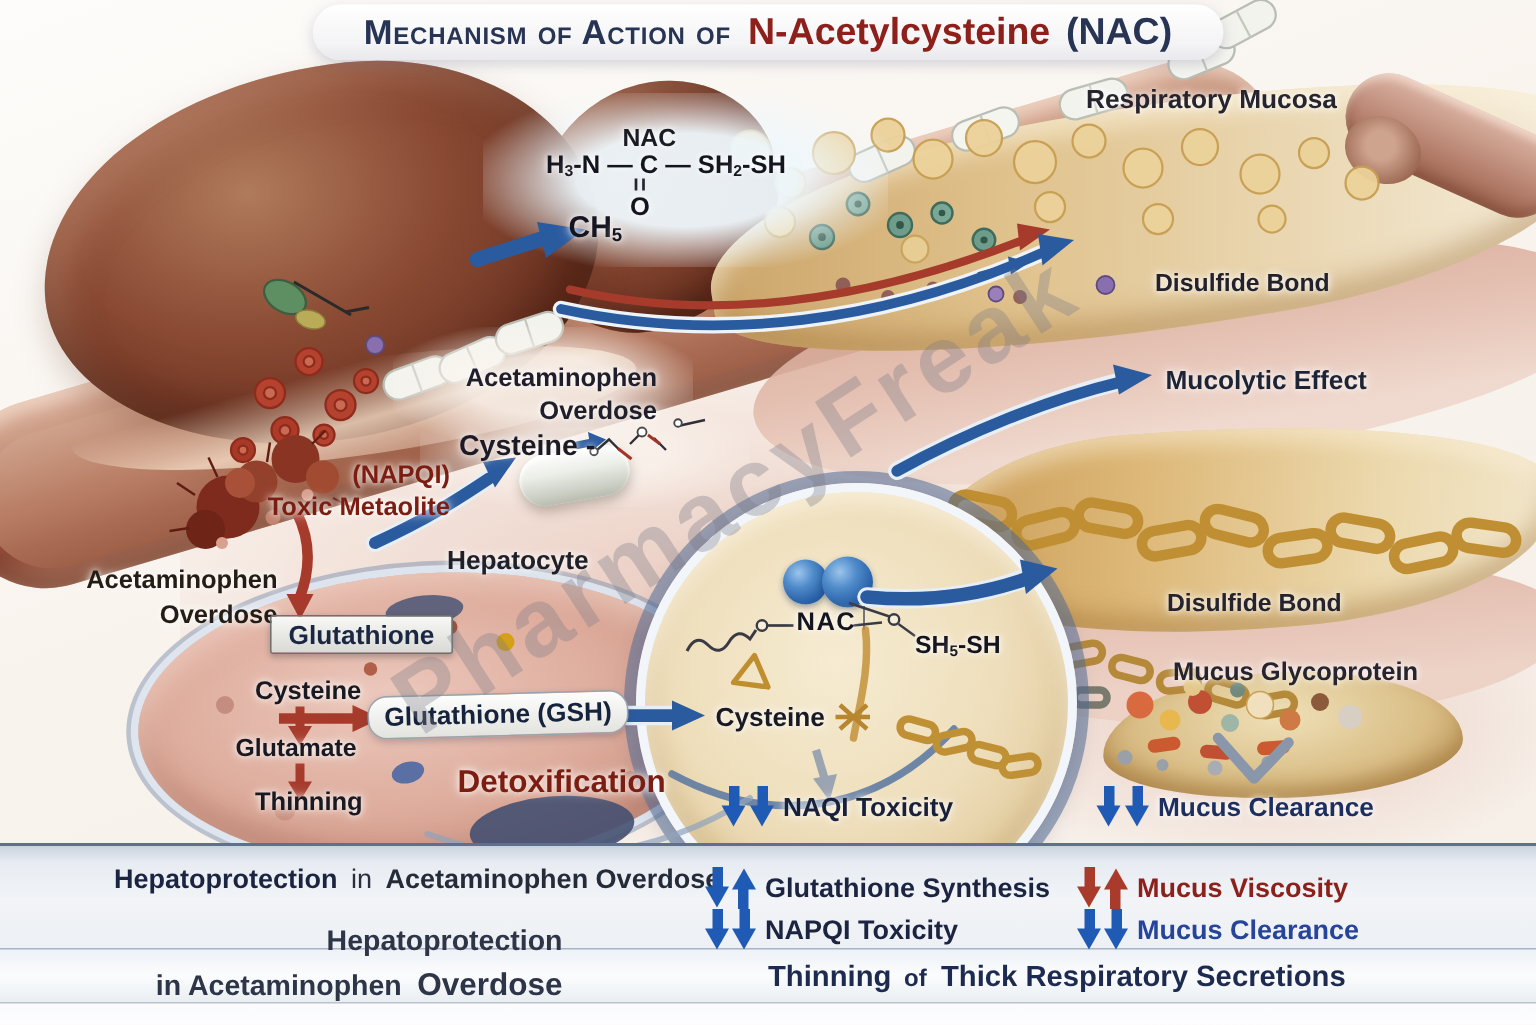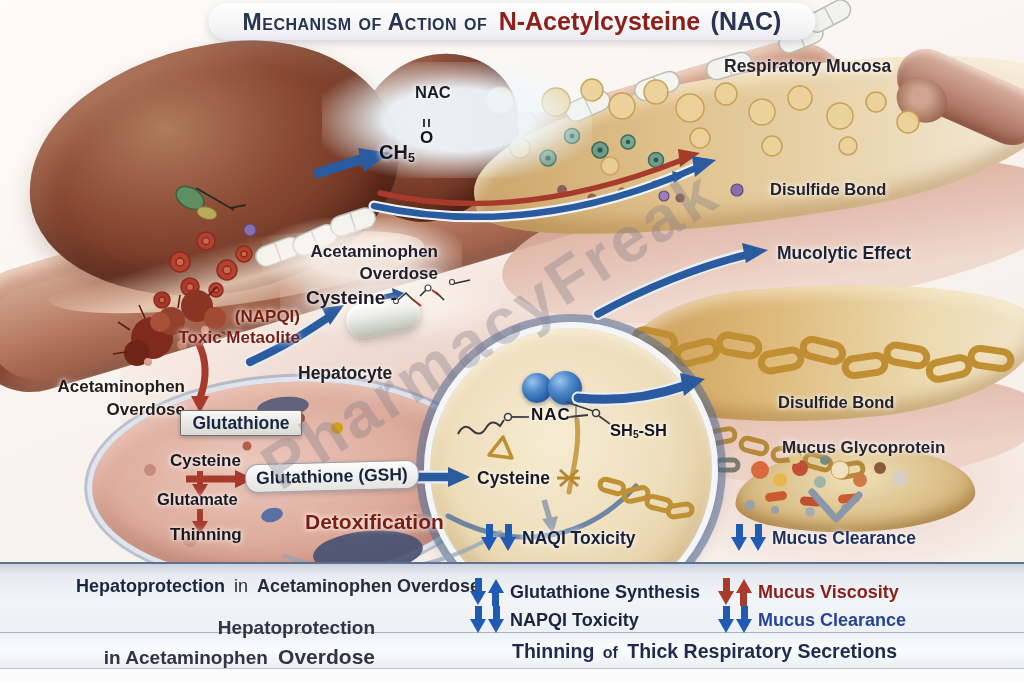--- a/index.html
+++ b/index.html
@@ -337,20 +337,23 @@
 
   <div class="title-bar">
     <span class="t-prefix">Mechanism of Action of</span>
     <span class="t-drug">N-Acetylcysteine</span>
     <span class="t-suffix">(NAC)</span>
   </div>
 
   <div class="lbl" style="left:724px;top:56px;font-size:17.5px;color:#26242e;">Respiratory Mucosa</div>
 
   <div class="lbl" style="left:415px;top:83px;font-size:16.5px;font-weight:700;color:#1b1b24;">NAC</div>
+  <div class="lbl" style="left:364px;top:100px;font-size:17px;color:#15151f;">
+    <span>H</span><span class="sub">3</span><span>-N — C — SH</span><span class="sub">2</span><span>-SH</span>
+  </div>
   <div class="lbl" style="left:420px;top:128px;font-size:17px;color:#15151f;">O</div>
   <div class="lbl" style="left:379px;top:141px;font-size:20px;color:#15151f;">
     <span>CH</span><span class="sub">5</span>
   </div>
 
   <div class="lbl ctr" style="left:278px;top:241px;width:160px;font-size:17px;line-height:1.3;color:#1f1e2a;">
     <div>Acetaminophen</div>
     <div>Overdose</div>
   </div>
 

